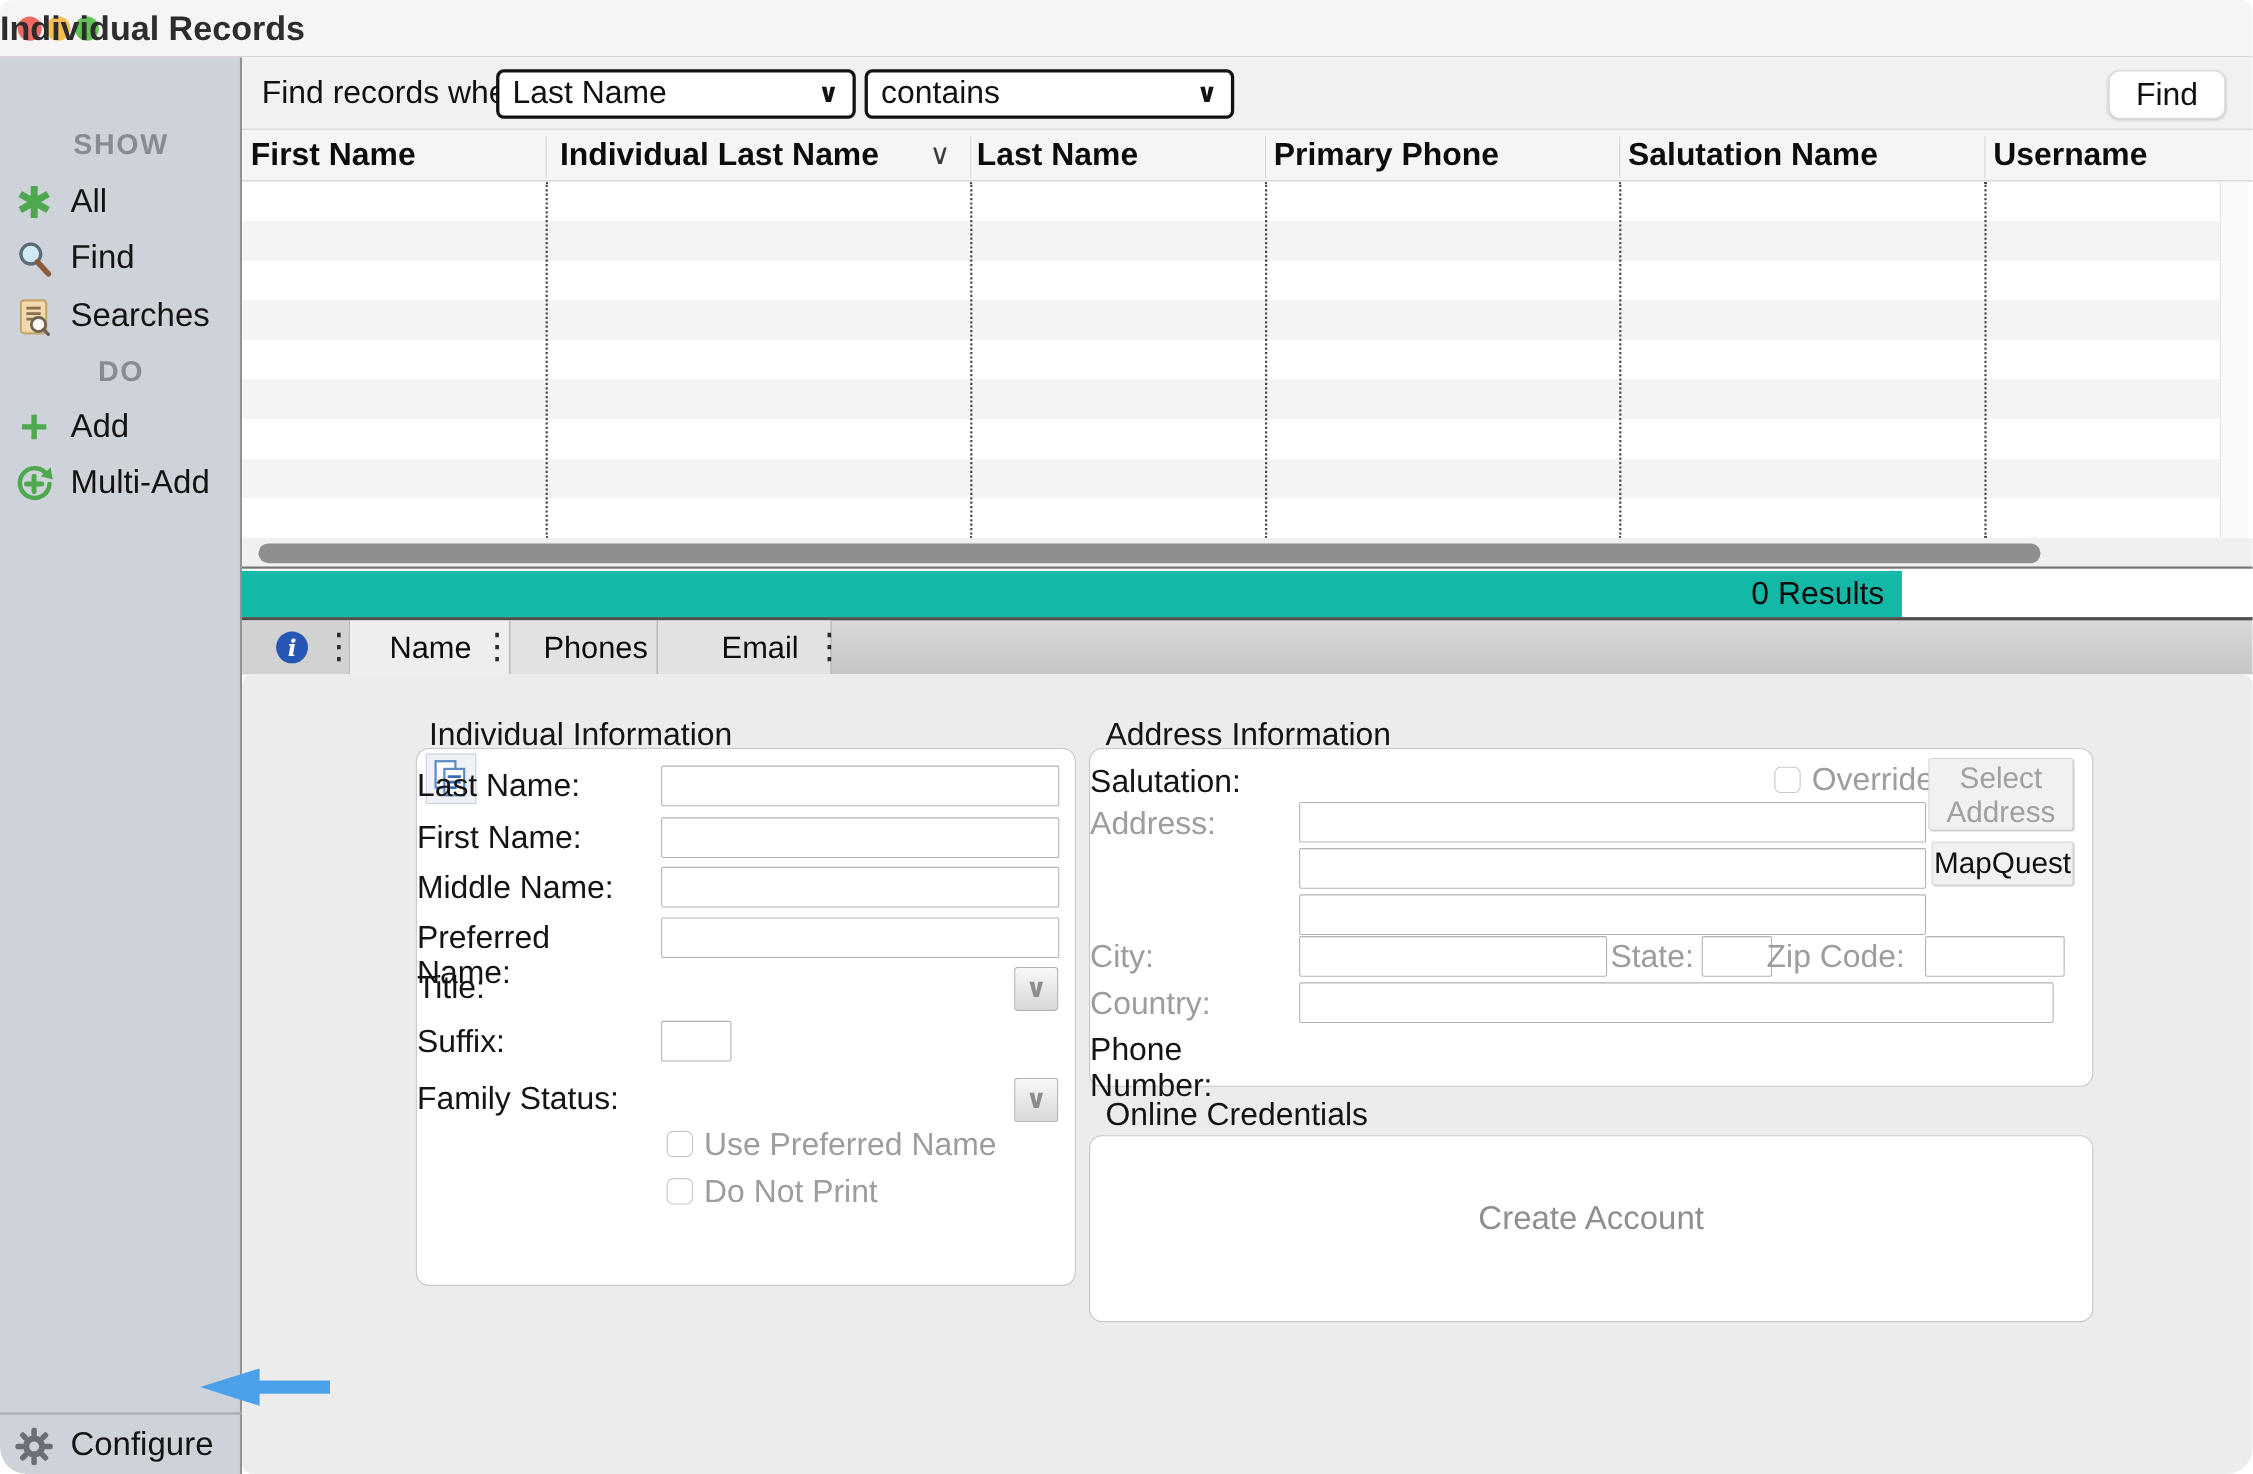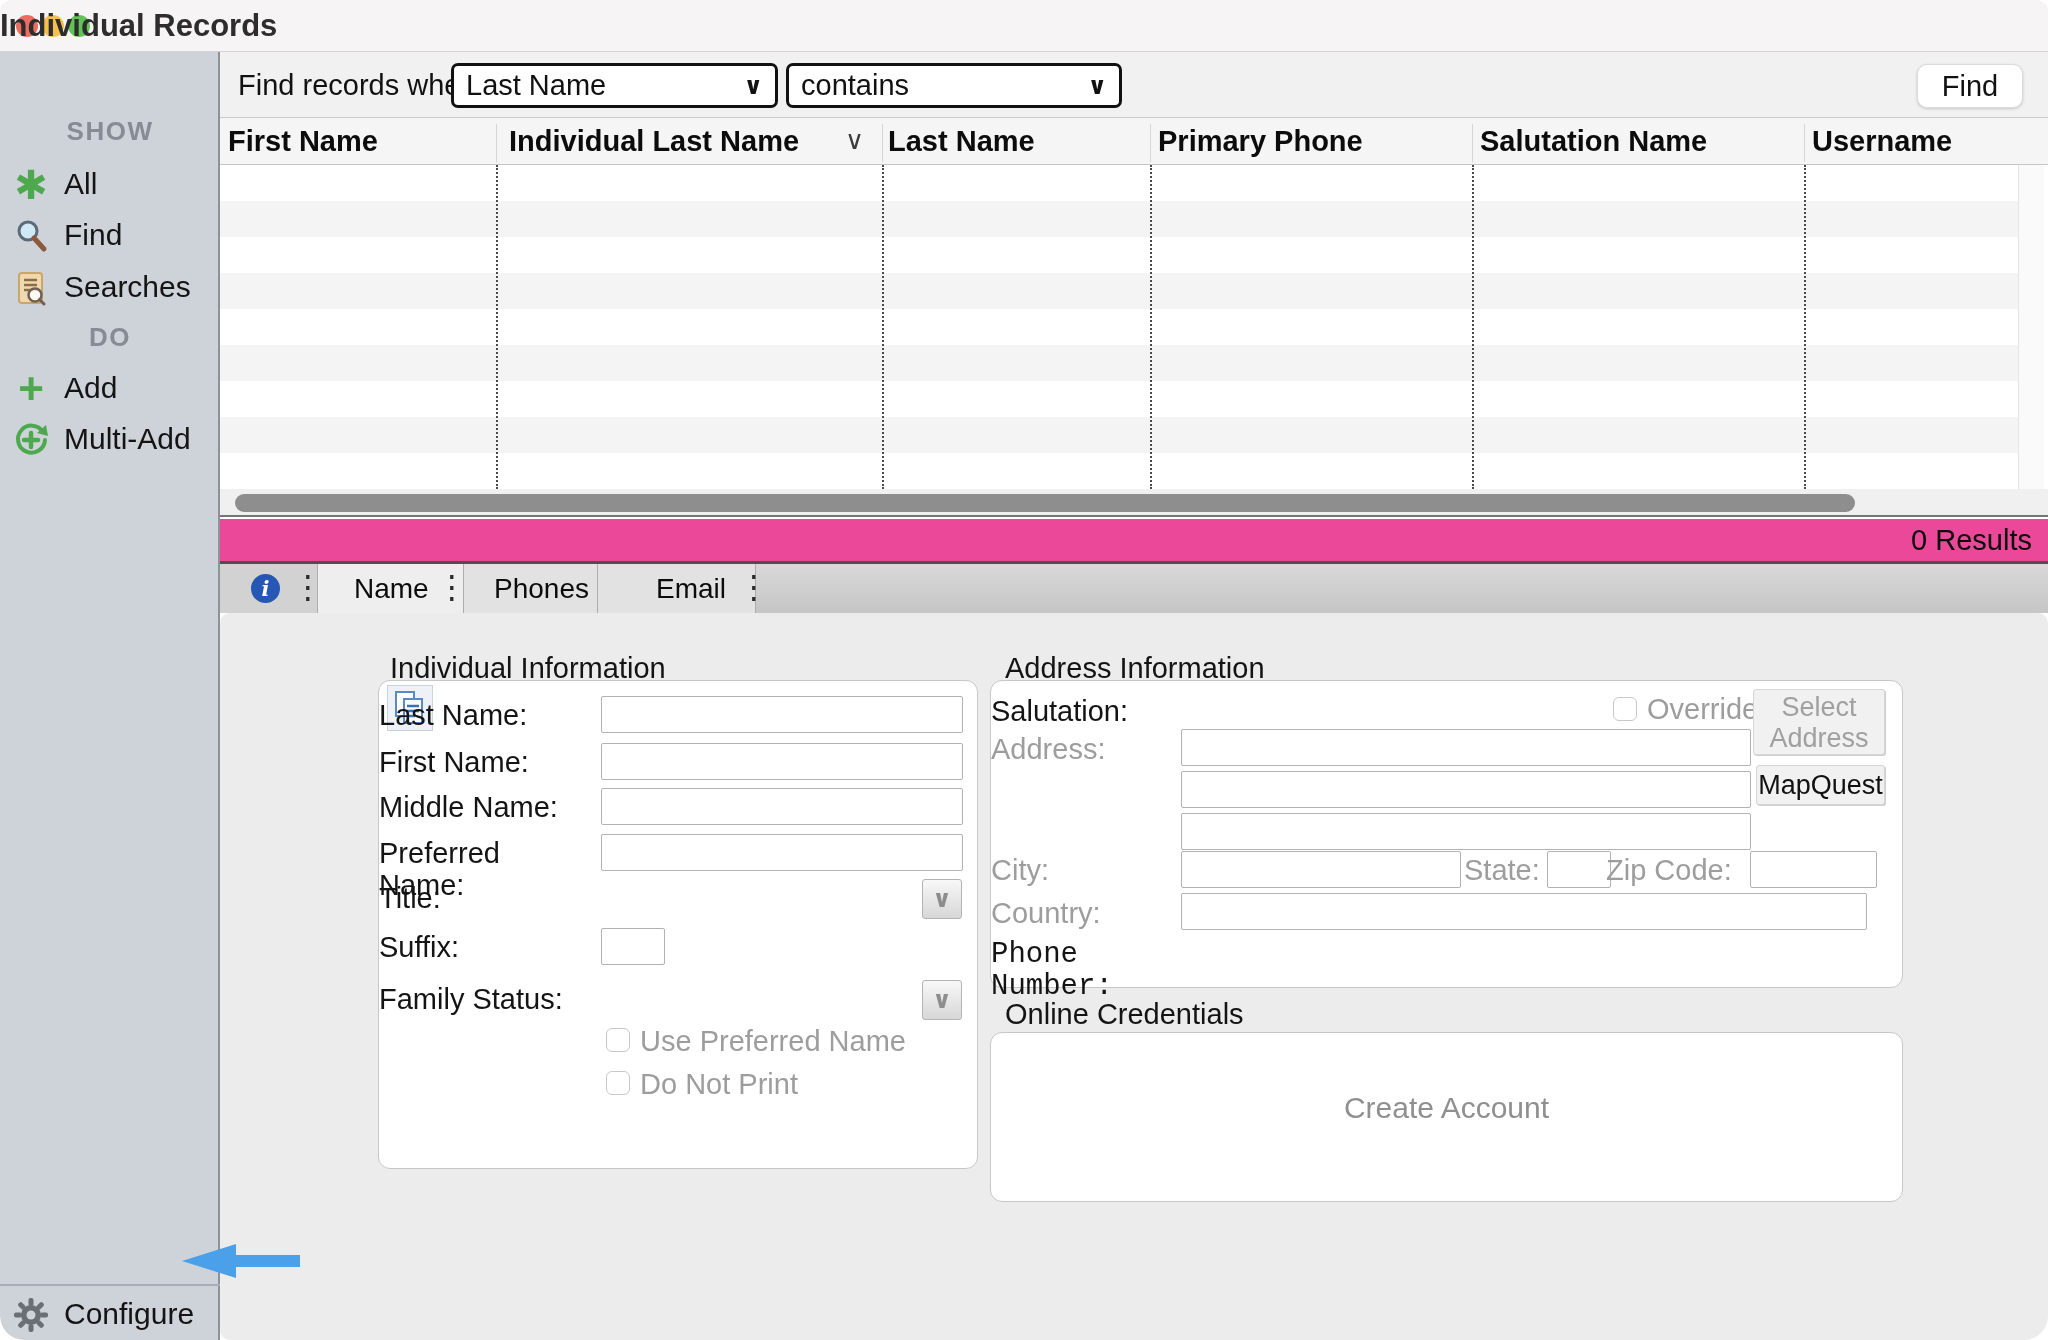--- a/index.html
+++ b/index.html
@@ -56,21 +56,21 @@
   .th-sort { position:absolute; top:0; height:47px; line-height:44px; font-size:26px; color:#3c3c3c; }
   .hdiv { position:absolute; top:6px; width:1px; height:38px; background:#d6d6d6; }
   .tbody { position:absolute; left:220px; top:165px; width:1798px; height:324px;
            background:repeating-linear-gradient(#ffffff 0px, #ffffff 36px, #f4f4f5 36px, #f4f4f5 72px); }
   .vtrack { position:absolute; left:2018px; top:165px; width:26px; height:324px; background:#fafafa;
             border-left:1px solid #e5e5e5; }
   .dotdiv { position:absolute; top:165px; height:324px; width:0; border-left:2px dotted #4a4a4a; }
   .hscroll { position:absolute; left:220px; top:489px; width:1828px; height:28px; background:#f0f0f0;
              border-bottom:2px solid #757575; }
   .hthumb { position:absolute; left:15px; top:5px; width:1620px; height:18px; border-radius:9px; background:#8e8e8e; }
-  .resultsrow { position:absolute; left:220px; top:519px; width:1828px; height:42px; background:#ec4899; }
+  .resultsrow { position:absolute; left:220px; top:519px; width:1509px; height:42px; background:#14b8a6; }
   .results { position:absolute; right:16px; top:0; height:42px; line-height:42px; font-size:29px; color:#0c0c0c; }
 
   
   .tabbar { position:absolute; left:220px; top:561px; width:1828px; height:52px;
             border-top:3px solid #4f4f4f; background:linear-gradient(#d9d9d9,#c5c5c5); }
   .seg { position:absolute; top:0; height:49px; }
   .seg-info   { left:0px;   width:97px;  background:#d2d2d2; }
   .seg-name   { left:97px;  width:146px; background:#eeeeee; border-left:1px solid #adadad; }
   .seg-phones { left:243px; width:134px; background:#e2e2e2; border-left:1px solid #adadad; }
   .seg-email  { left:377px; width:159px; background:#e2e2e2; border-left:1px solid #adadad; border-right:1px solid #adadad; }
@@ -327,21 +327,21 @@
 
       <span class="flabel dim" style="left:473px; top:173px; width:100px;">State:</span>
       <input class="finput" style="left: 556px; top: 170px; width: 64px; height: 37px;">
 
       <span class="flabel dim" style="left:615px; top:173px; width:139px;">Zip Code:</span>
       <input class="finput" style="left: 759px; top: 170px; width: 127px; height: 37px;">
 
       <span class="flabel dim" style="left:0; top:216px; width:186px;">Country:</span>
       <input class="finput" style="left: 190px; top: 212px; width: 686px; height: 37px;">
 
-      <span class="flabel" style="left:0; top:258px; width:186px;font-family:Liberation Mono, monospace;">Phone Number:</span>
+      <span class="flabel" style="left:0; top:258px; width:186px;">Phone Number:</span>
     </div>
 
     <div class="panel p-cred">
       <div class="create-account">Create Account</div>
     </div>
   </div>
 
   <svg class="annot-arrow" viewBox="0 0 122 38">
     <polygon points="2,19 56,2 56,36" fill="#4aa0e9"></polygon>
     <rect x="54" y="13" width="66" height="12" fill="#4aa0e9"></rect>

